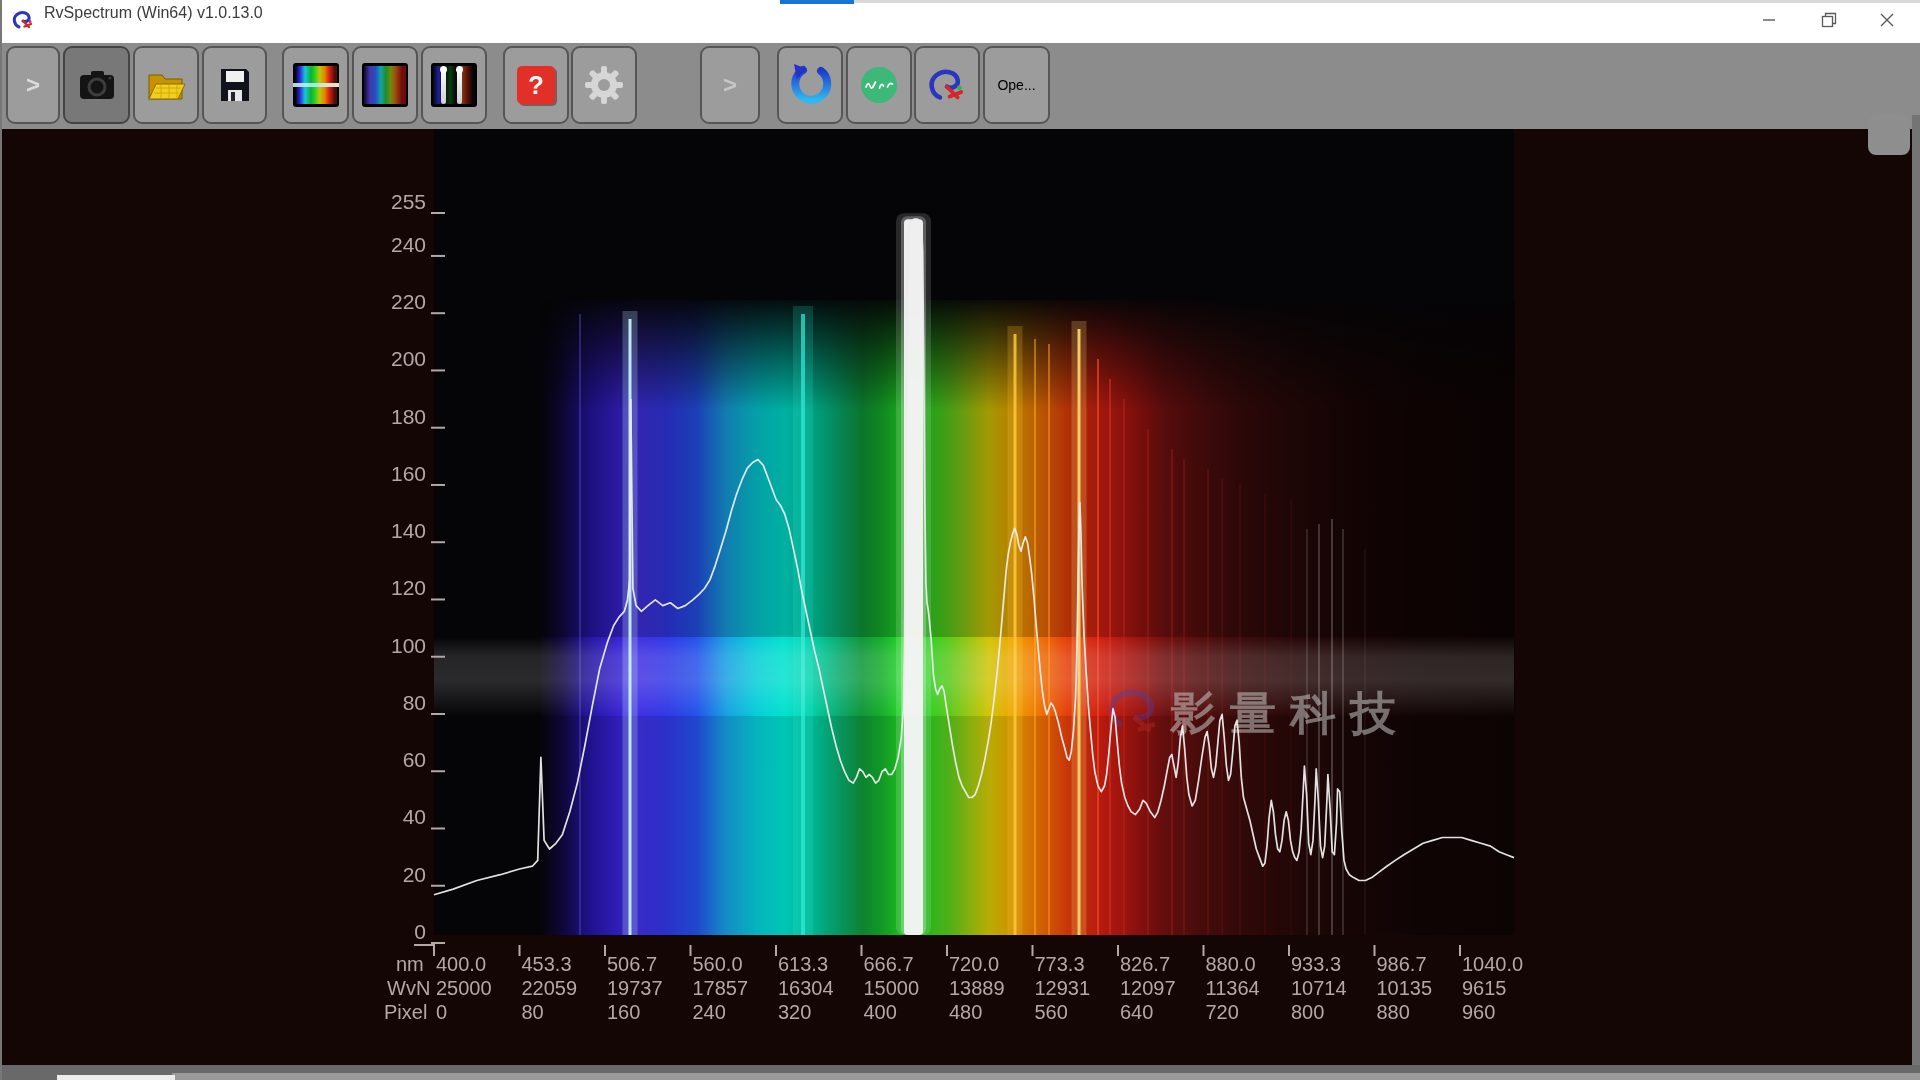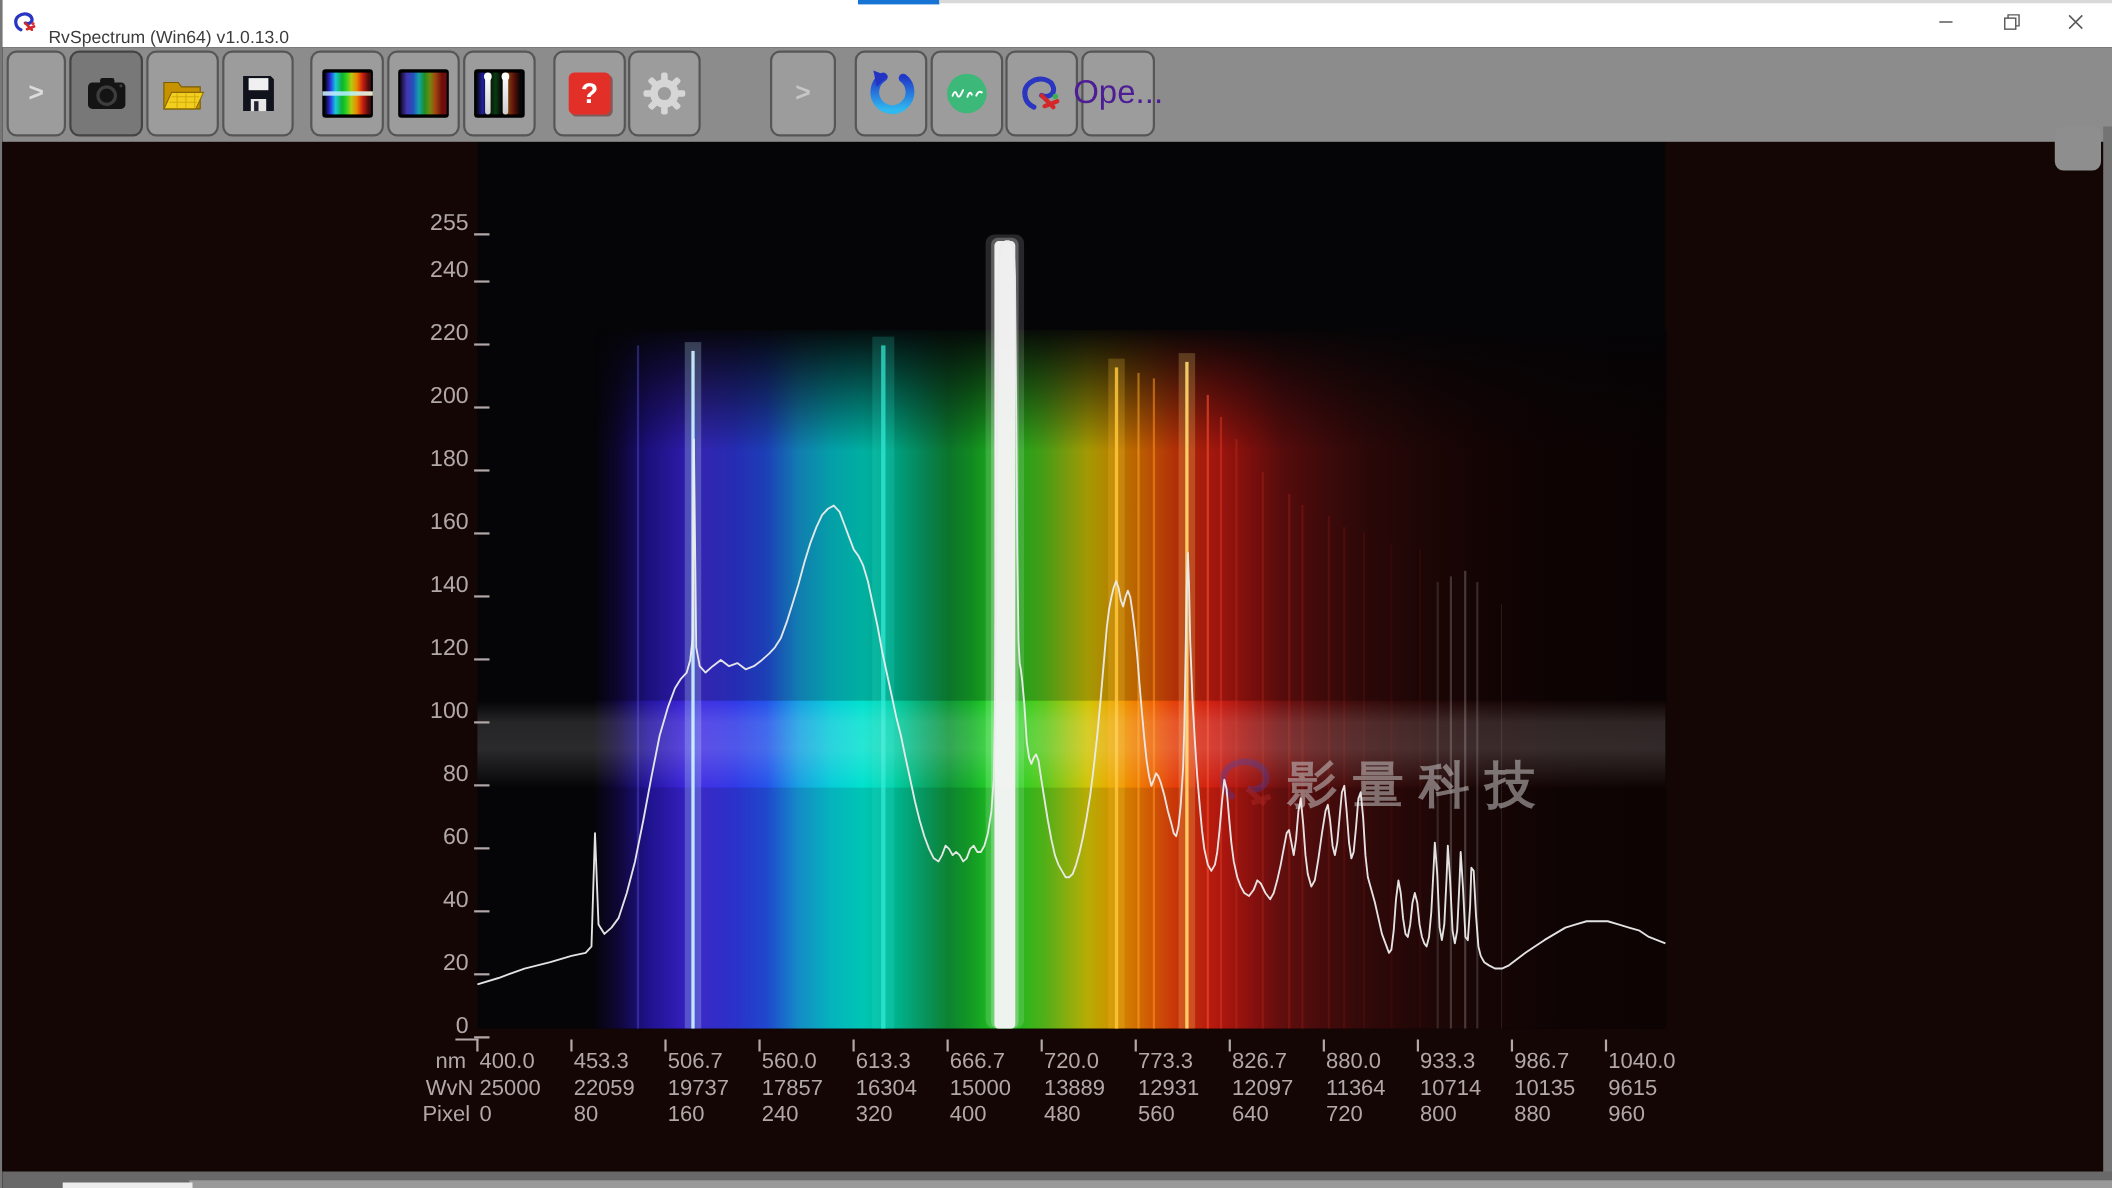--- a/index.html
+++ b/index.html
@@ -4,30 +4,30 @@
 <style>
   html,body{margin:0;padding:0;background:#000;}
   #window{position:relative;width:1920px;height:1080px;overflow:hidden;
     font-family:"Liberation Sans",sans-serif;background:#120505;
     border-left:2px solid #777;border-right:0;box-sizing:border-box;}
   
   #titlebar{position:absolute;left:0;top:0;width:100%;height:43px;background:#ffffff;}
   #top-accent{position:absolute;left:778px;top:0;width:74px;height:4px;}
   #top-strip{position:absolute;left:852px;top:0;right:0;height:3px;background:#d9d9d9;}
   #app-logo{position:absolute;left:8px;top:7px;width:26px;height:26px;}
-  #title-text{position:absolute;left:42px;top:26px;font-size:16px;color:#3c3c3c;}
+  #title-text{position:absolute;left:42px;top:4px;font-size:16px;color:#3c3c3c;}
   .winbtn{position:absolute;top:0;width:58px;height:40px;display:flex;align-items:center;justify-content:center;cursor:default;}
   #btn-min{right:122px;} #btn-max{right:62px;} #btn-close{right:4px;}
   
   #toolbar{position:absolute;left:0;top:43px;width:100%;height:86px;background:#8c8c8c;}
   .tb-btn{position:absolute;top:3px;height:78px;background:#9c9c9c;border:2px solid #565656;
     border-radius:9px;box-sizing:border-box;display:flex;align-items:center;justify-content:center;}
   .tb-btn.pressed{background:#787878;border-color:#444;}
   .tb-chevron{color:#dcdcdc;font-size:24px;font-weight:bold;}
-  .tb-open{color:#4c1d95;font-size:30px;}
+  .tb-open{color:#000000;font-size:14px;}
   .spec-tile{width:46px;height:44px;border-radius:3px;position:relative;overflow:hidden;background:#000;}
   .spec-tile .bars{position:absolute;inset:3px 2px;}
   #sp1 .bars{background:linear-gradient(90deg,#000 0%,#2a2ae0 12%,#18c8d8 24%,#10b030 38%,#20d020 46%,#b8c810 58%,#e88800 70%,#d02010 82%,#500c0c 95%);}
   #sp1 .hline{position:absolute;left:0;right:0;top:20px;height:4px;background:linear-gradient(90deg,#cfe8ff,#aef,#ffd);opacity:.9;}
   #sp2 .bars{background:linear-gradient(90deg,#140a30 0%,#5040d0 14%,#2a60e0 28%,#18c0c8 40%,#20a830 52%,#88a010 64%,#c05010 76%,#801010 90%);opacity:.85;}
   #sp3 .bars{background:linear-gradient(90deg,#05050a 0%,#2020a0 14%,#060608 24%,#0a3a10 42%,#060608 55%,#804010 68%,#5a1008 82%,#060608 95%);}
   .pin{position:absolute;top:4px;bottom:3px;width:5px;background:linear-gradient(#fff,#cfcfcf);border-radius:3px;}
   .pin:before{content:"";position:absolute;top:-1px;left:-1px;width:7px;height:7px;border-radius:50%;background:#fff;}
   #help-box{width:38px;height:38px;background:#e23028;border-radius:5px;display:flex;align-items:center;justify-content:center;
     color:#fff;font-weight:bold;font-size:26px;box-shadow:2px 2px 0 rgba(90,10,10,.45);}

